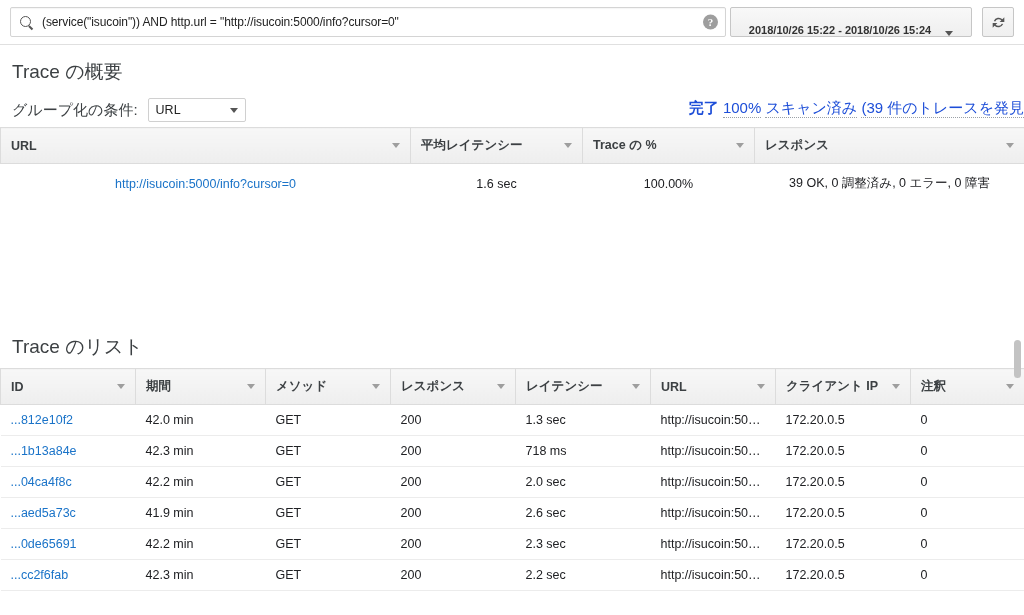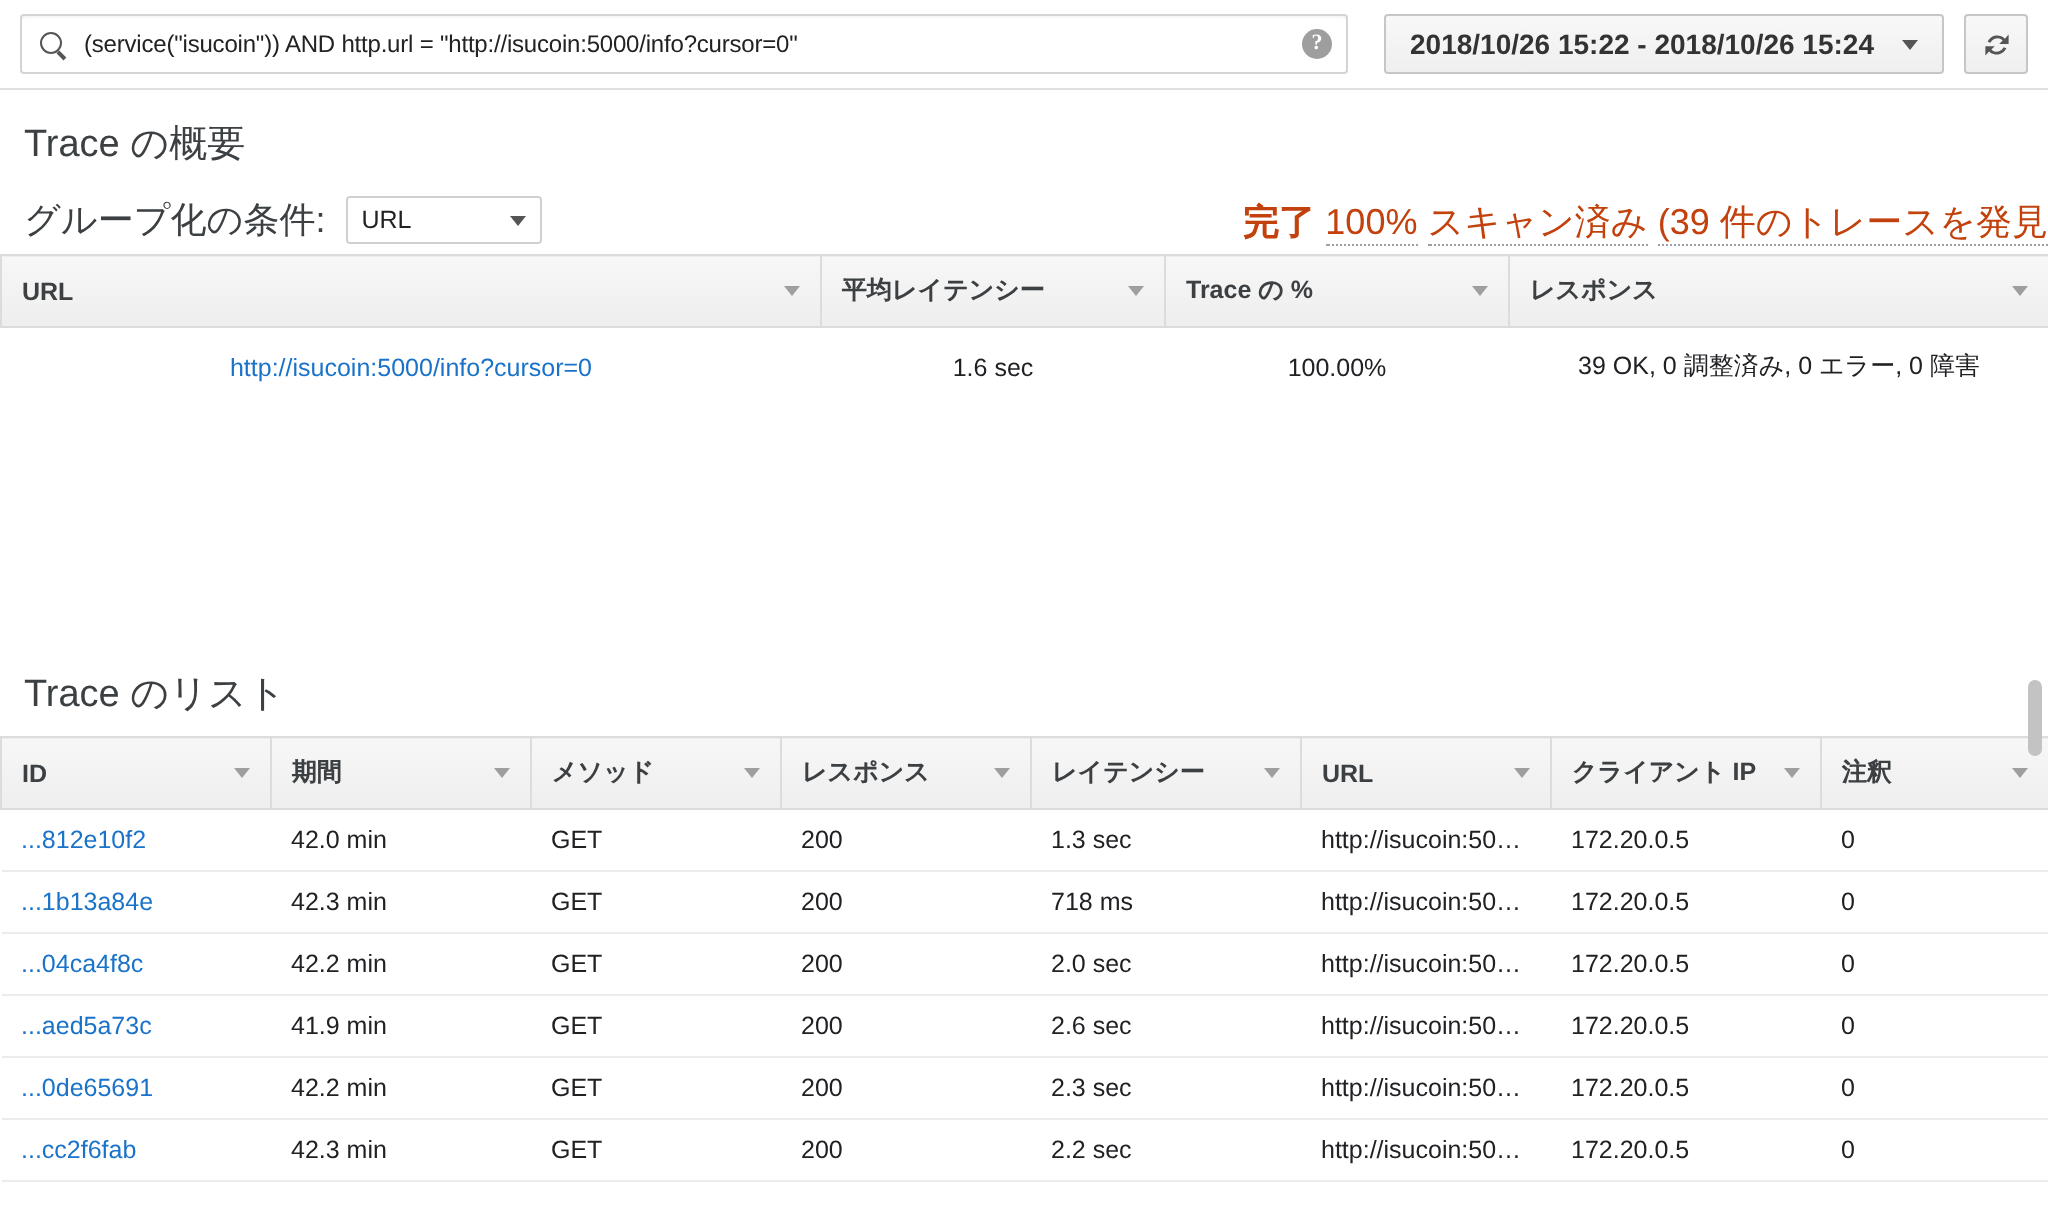--- a/index.html
+++ b/index.html
@@ -77,32 +77,32 @@
     background: #9e9e9e;
     color: #fff;
     font-size: 11px;
     font-weight: bold;
     line-height: 15px;
     text-align: center;
     font-family: "Liberation Serif", serif;
   }
   .daterange {
     flex: 0 0 auto;
-    margin-left: 18px;
+    margin-left: 4px;
     height: 30px;
     min-width: 242px;
     border: 1px solid #c6c6c6;
     border-radius: 2px;
     background: linear-gradient(#f8f8f8, #efefef);
     display: flex;
-    align-items: center;
+    align-items: flex-end;
     justify-content: center;
     gap: 14px;
     padding: 0 12px;
-    font-size: 14px;
+    font-size: 11px;
     font-weight: bold;
     color: #333;
     cursor: pointer;
   }
   .caret {
     width: 0; height: 0;
     border-left: 4px solid transparent;
     border-right: 4px solid transparent;
     border-top: 5px solid #555;
   }
@@ -128,21 +128,21 @@
     margin: 0;
   }
   .overview-bar {
     display: flex;
     align-items: center;
     padding: 0 12px;
     height: 34px;
     position: relative;
   }
   .group-label {
-    font-size: 18px;
+    font-size: 15px;
     color: #3c4043;
     margin-right: 10px;
   }
   .select-box {
     width: 98px;
     height: 24px;
     border: 1px solid #d0d0d0;
     border-radius: 2px;
     background: #fff;
     display: flex;
@@ -150,22 +150,22 @@
     justify-content: space-between;
     padding: 0 7px;
     font-size: 12.5px;
     color: #222;
     cursor: pointer;
   }
   .scan-status {
     position: absolute;
     right: 0px;
     top: 6px;
-    font-size: 18px;
-    color: #c2410c;
+    font-size: 15px;
+    color: #1d4ed8;
     white-space: nowrap;
   }
   .scan-status b { font-weight: bold; }
   .scan-status .dotted {
     border-bottom: 1px dotted #9aa0a6;
     padding-bottom: 1px;
   }
 
   
   .table {

